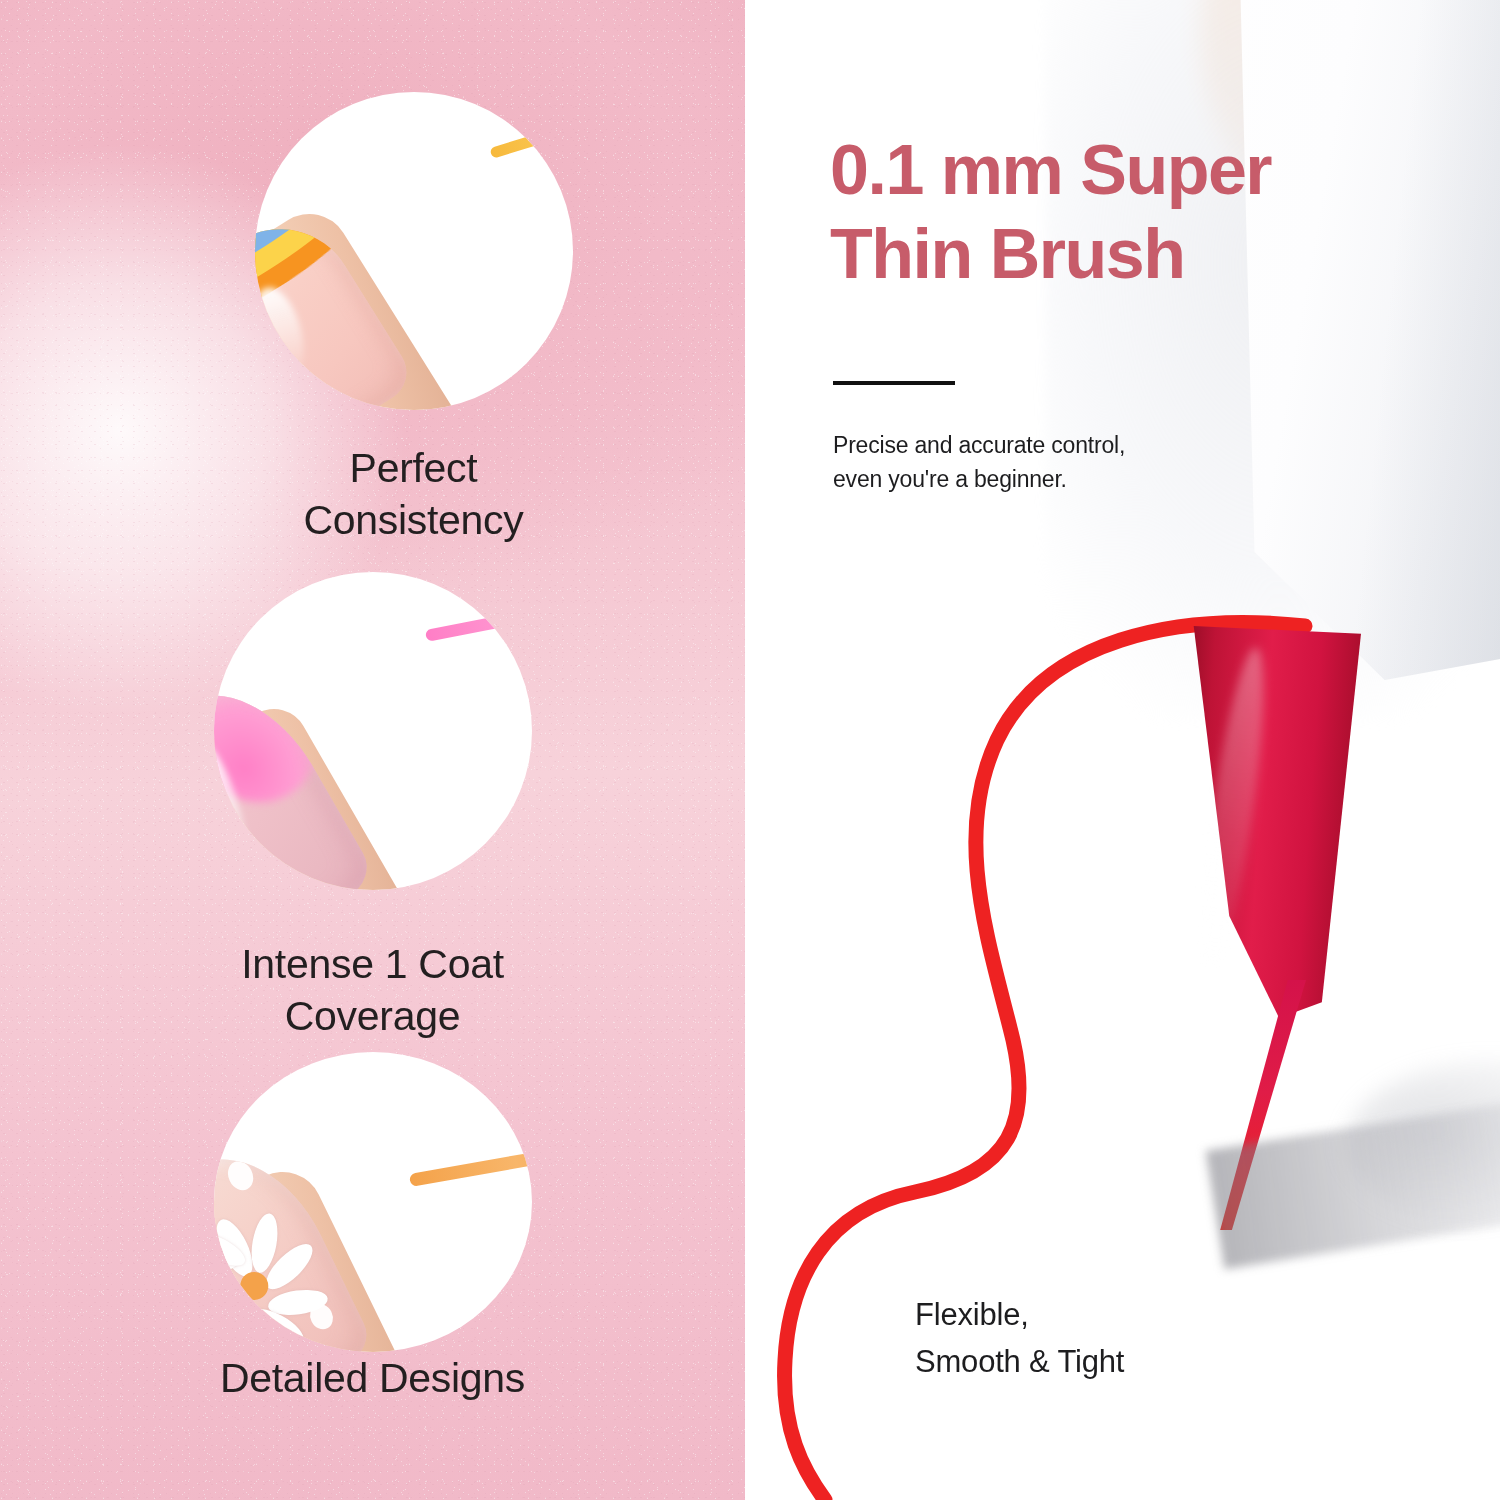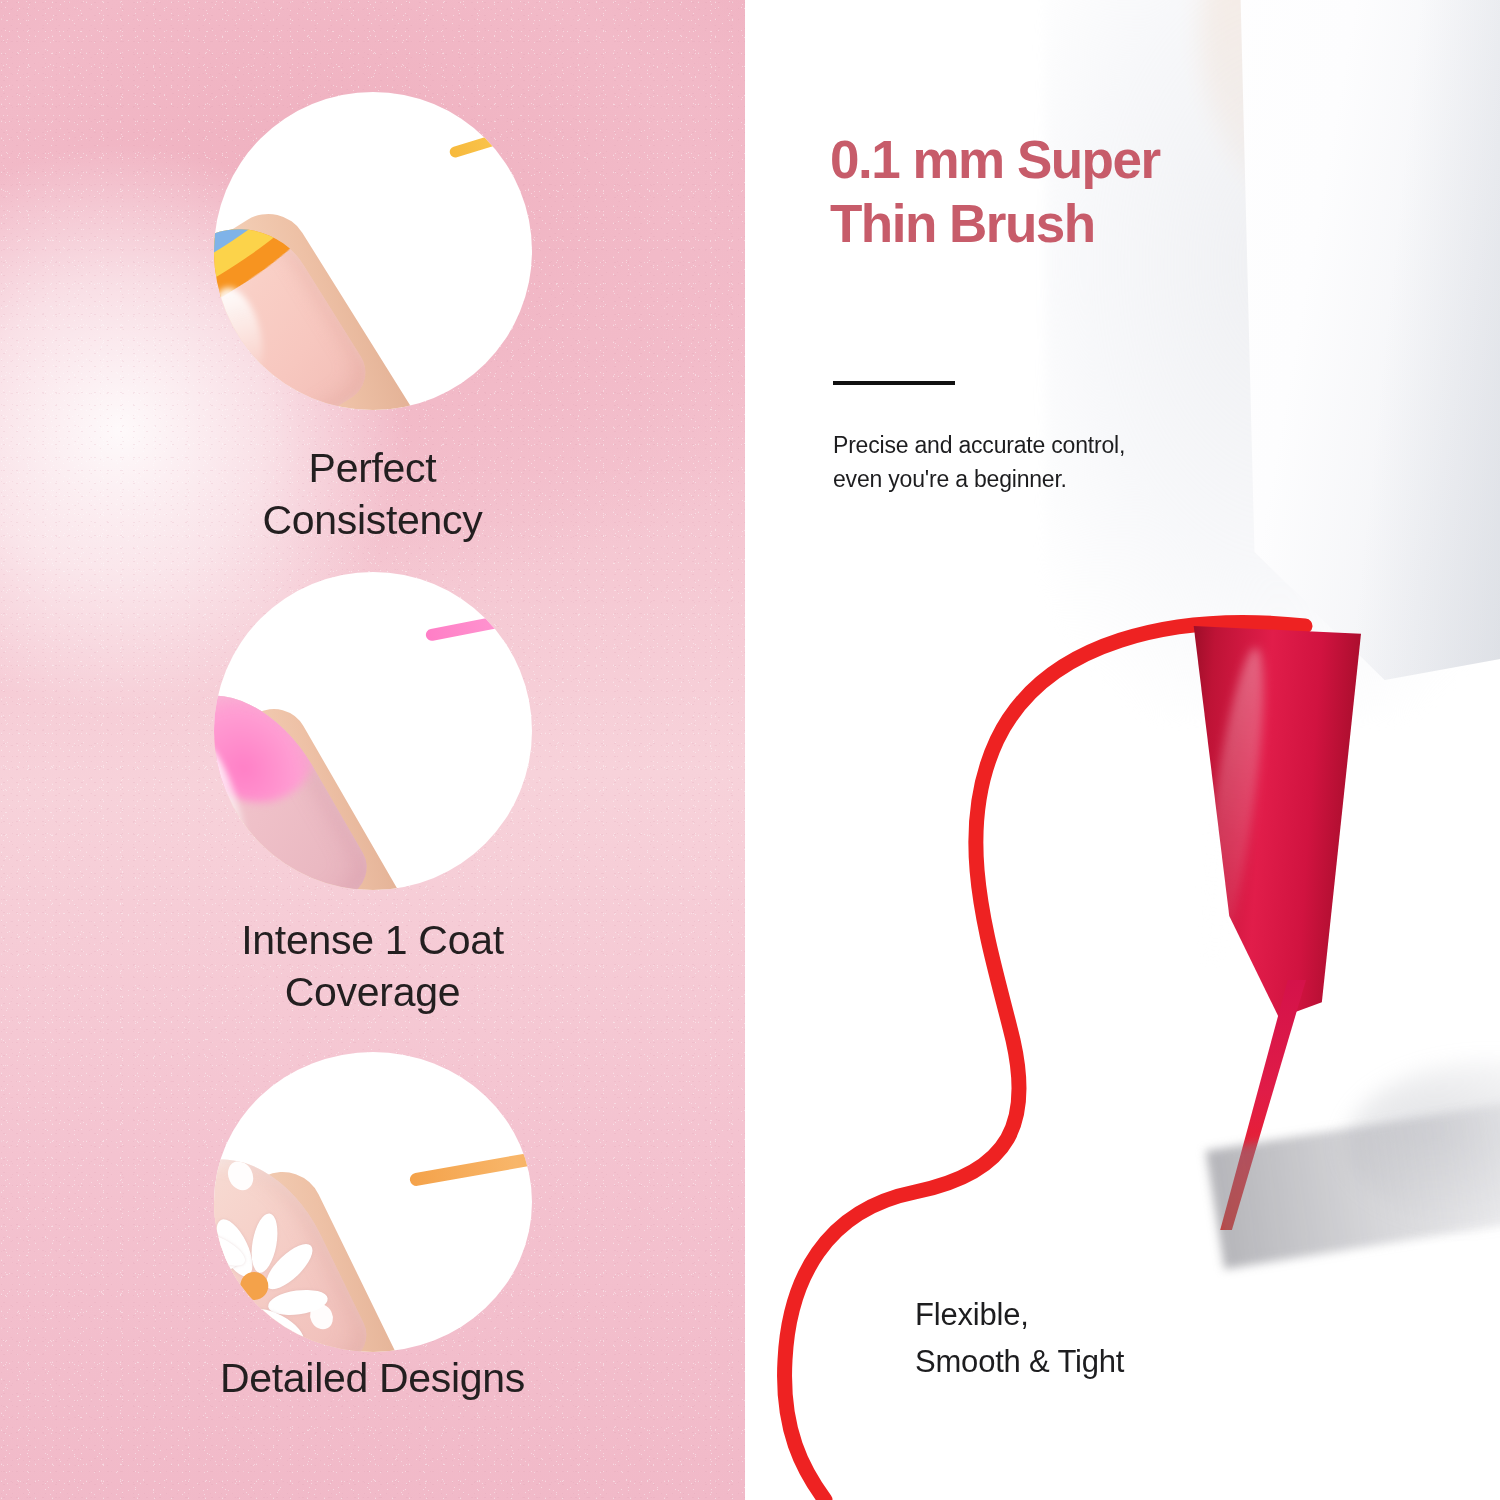--- a/index.html
+++ b/index.html
@@ -199,21 +199,21 @@
     background:radial-gradient(ellipse at 30% 40%, rgba(170,172,180,.35) 0%, rgba(255,255,255,0) 72%);
     filter:blur(10px);
   }
 
   
   #trail{position:absolute;left:0;top:0;width:755px;height:1500px;}
 
   
   .headline{
     position:absolute;left:85px;top:128px;width:640px;
-    color:#c75c6a;font-size:53px;line-height:1.2;font-weight:700;letter-spacing:-1.5px;
+    color:#c75c6a;font-size:70px;line-height:1.2;font-weight:700;letter-spacing:-1.5px;
     white-space:pre-line;
   }
   .rule{position:absolute;left:88px;top:381px;width:122px;height:4px;background:#111111;}
   .subtext{
     position:absolute;left:88px;top:428px;width:560px;
     color:#1d1d1f;font-size:23px;line-height:1.48;font-weight:400;letter-spacing:-0.2px;
     white-space:pre-line;
   }
   .caption{
     position:absolute;left:170px;top:1292px;width:400px;
@@ -223,21 +223,21 @@
 </style>
 </head>
 <body>
 
 <div id="page">
 
   <div class="left-panel">
     <div class="left-noise"></div>
     <div class="left-noise2"></div>
 
-    <div class="feature" style="top:92px;">
+    <div class="feature" style="top:92px;padding-left:41px;">
       <div class="circle-wrap" style="width:318px;height:318px;">
         <div class="finger skin" id="c1-finger">
           <div id="c1-nail">
             <div class="wave" id="w-orange"></div>
             <div class="wave" id="w-yellow"></div>
             <div class="wave" id="w-blue"></div>
             <div class="wave" id="w-dark"></div>
             <div id="c1-gloss"></div>
           </div>
         </div>
@@ -251,21 +251,21 @@
       <div class="circle-wrap" style="width:318px;height:318px;">
         <div class="finger skin" id="c2-finger">
           <div id="c2-nail">
             <div id="c2-tipwash"></div>
             <div id="c2-gloss"></div>
             <div id="c2-gem"></div>
           </div>
         </div>
         <div id="c2-brush"></div>
       </div>
-      <div class="feature-label" style="margin-top:24px;">Intense 1 Coat
+      <div class="feature-label" style="margin-top:48px;">Intense 1 Coat
 Coverage</div>
     </div>
 
     <div class="feature" style="top:1052px;">
       <div class="circle-wrap" style="width:318px;height:300px;">
         <div class="finger skin" id="c3-finger">
           <div id="c3-nail">
             <div id="daisy">
               <span class="petal" style="left:62px;top:2px;width:26px;height:62px;transform:rotate(0deg);"></span>
               <span class="petal" style="left:92px;top:12px;width:24px;height:60px;transform:rotate(36deg);"></span>

